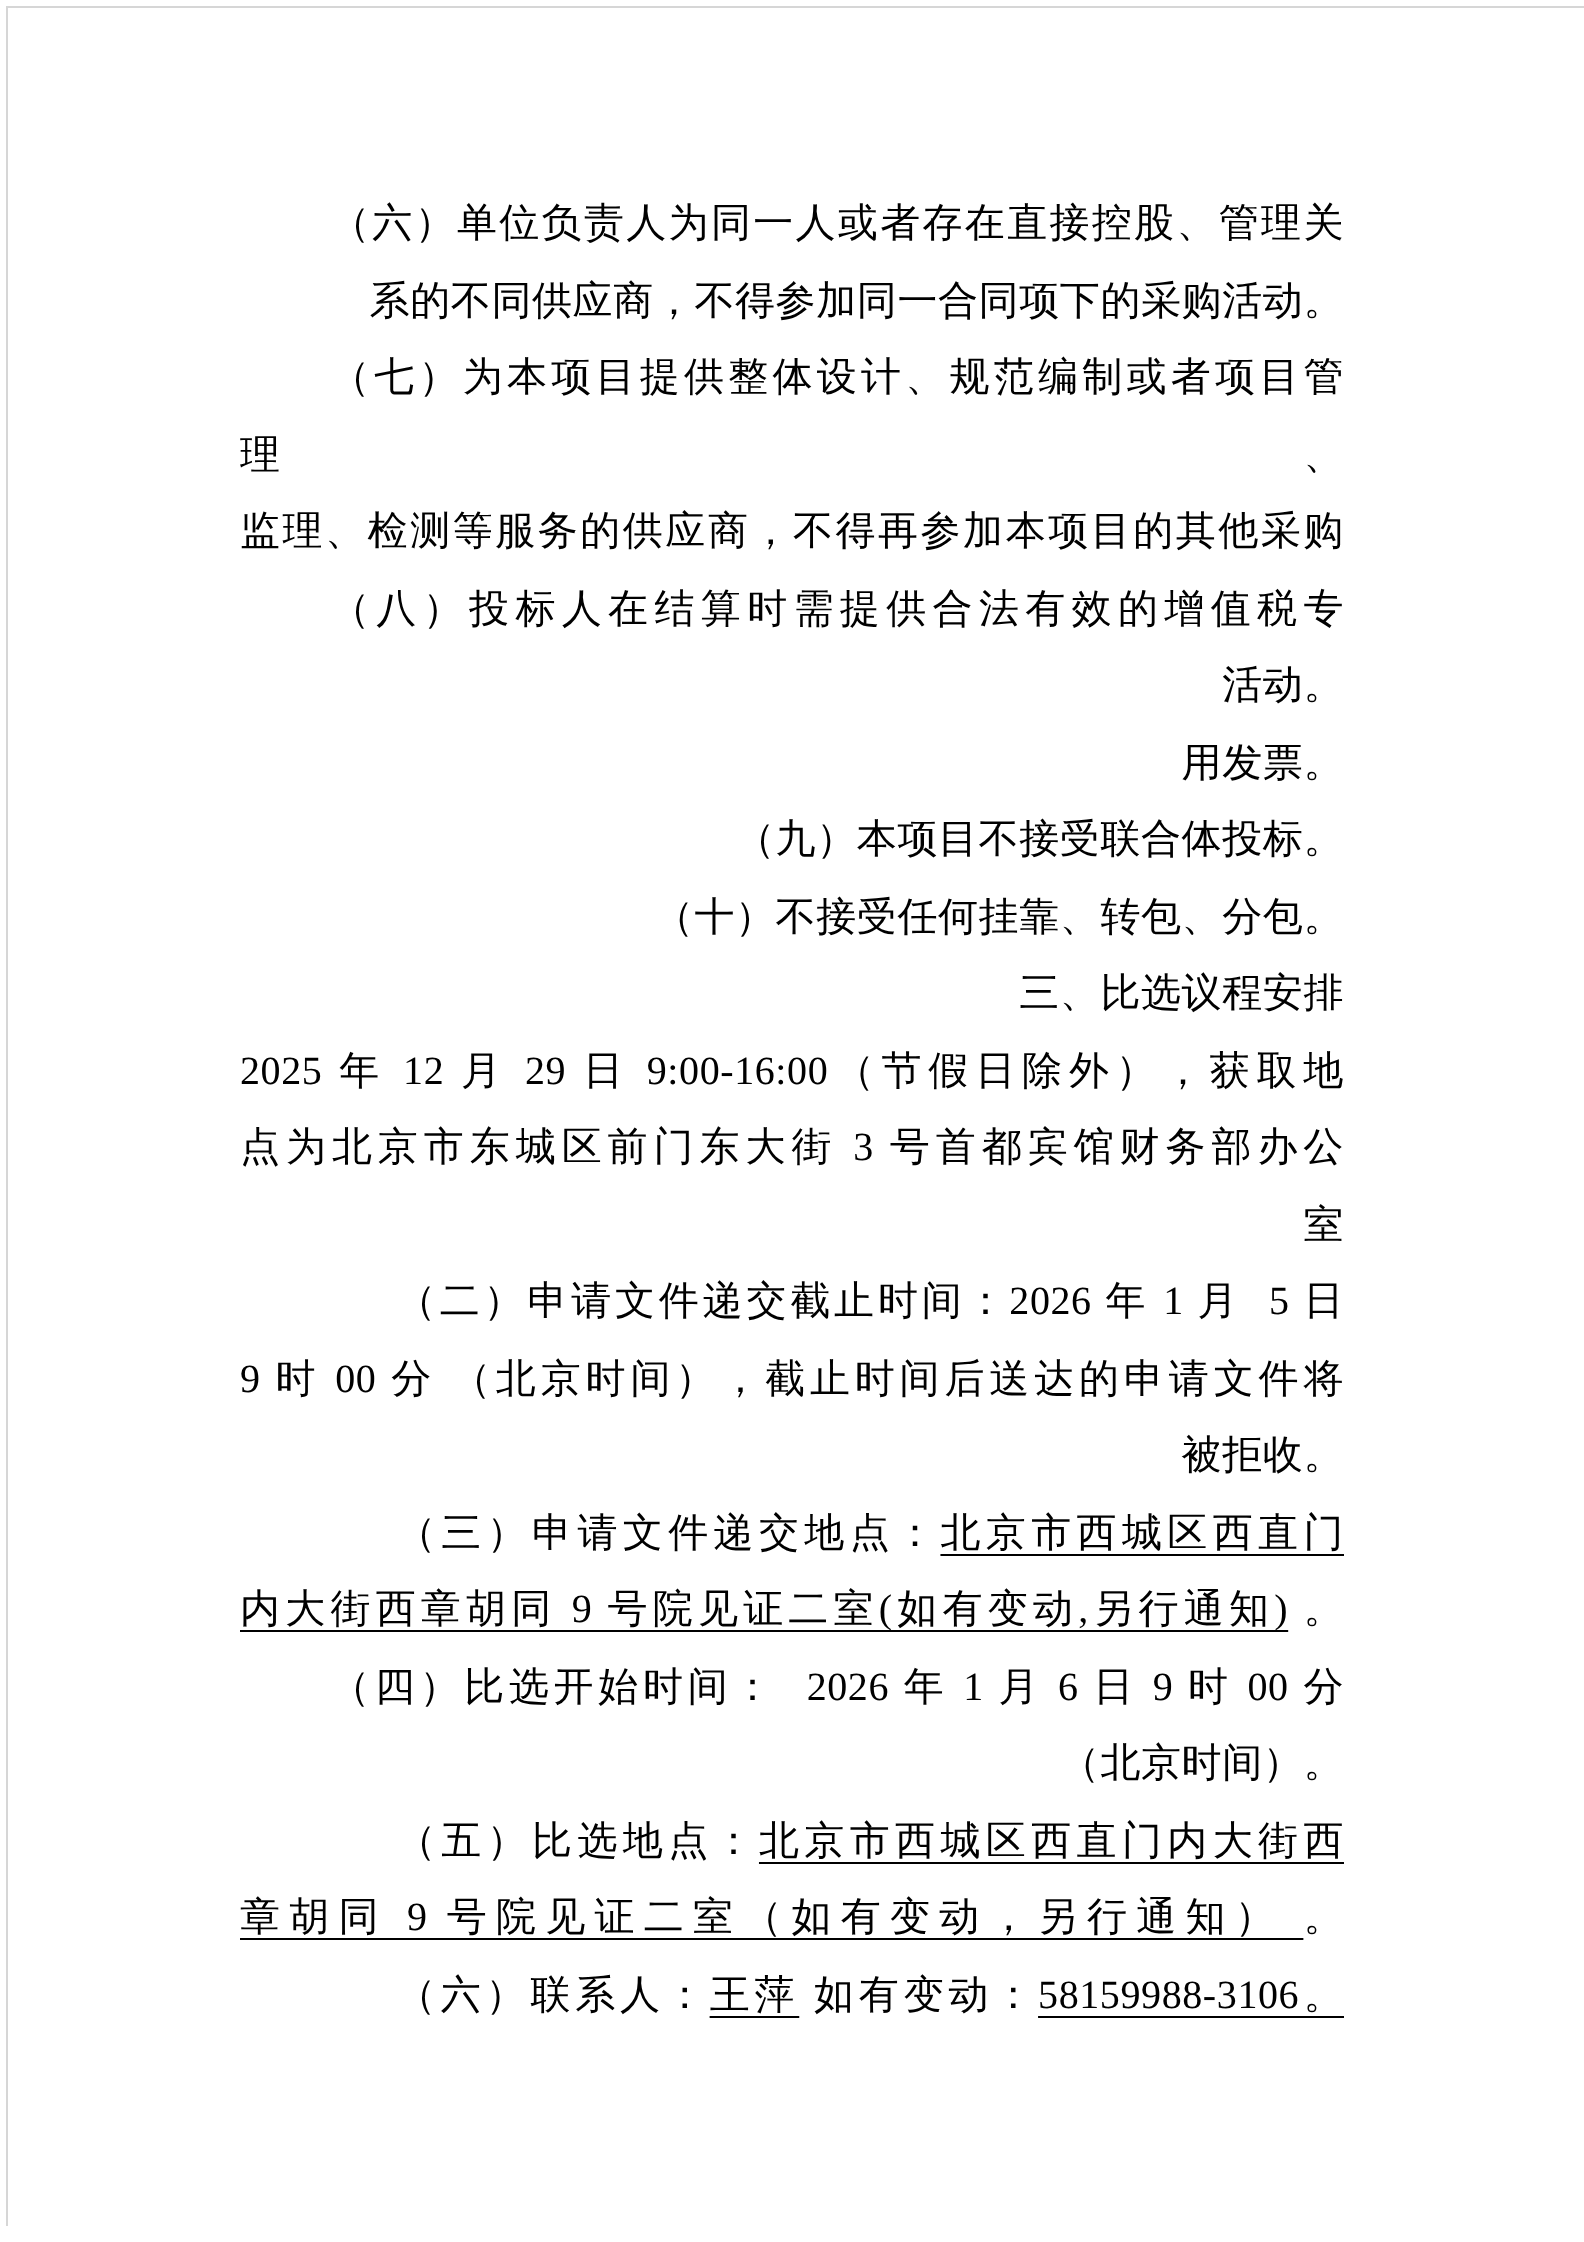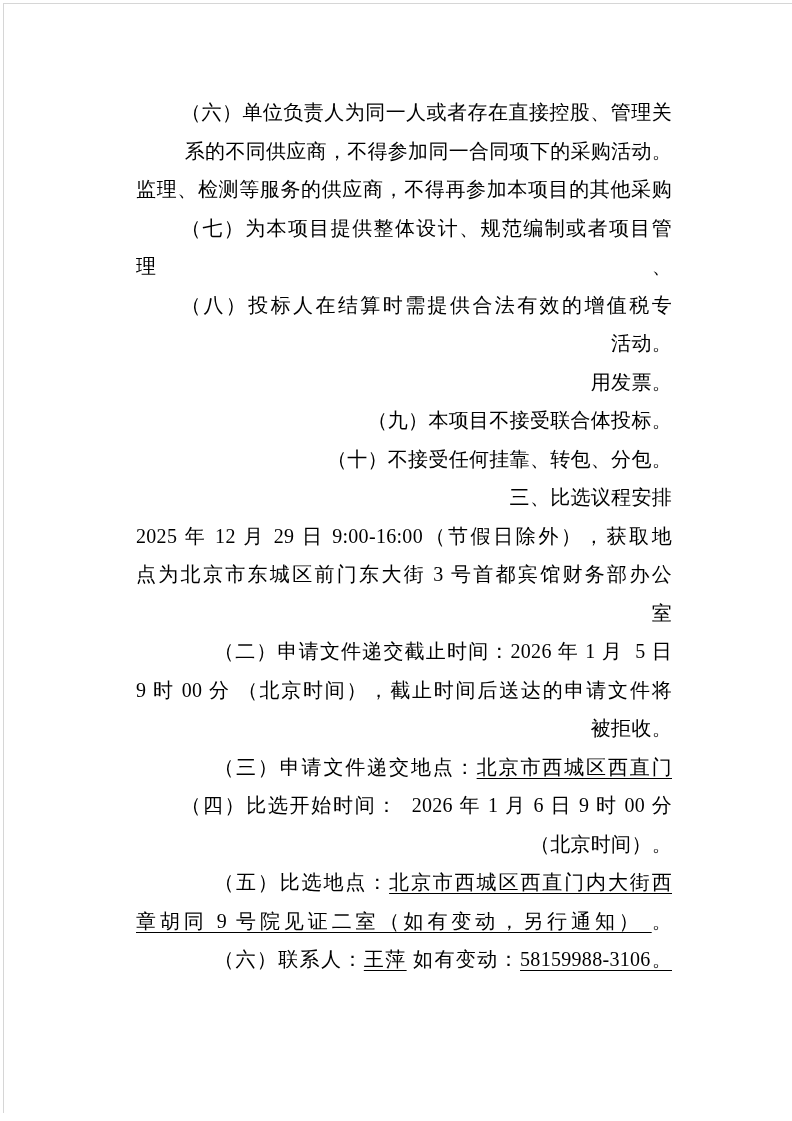--- a/index.html
+++ b/index.html
@@ -35,51 +35,51 @@
     color: #000000;
   }
   .line {
     white-space: pre-wrap;
     text-align: right;
     letter-spacing: 0.3px;
   }
   .line.justify {
     text-align: justify;
     text-align-last: justify;
-    margin-left: 16px;
   }
   .line.i2 { text-indent: 45px; }
   .line.i4 { text-indent: 78px; }
   .u {
     text-decoration: underline;
     text-decoration-thickness: 1px;
     text-underline-offset: 4px;
   }
 </style>
 </head>
 <body>
 
 <div class="page-edge"></div>
 
 <div class="doc" id="doc-body">
     <div class="line i2 justify"><span>（六）单位负责人为同一人或者存在直接控股、管理关</span></div>
     <div class="line"><span>系的不同供应商，不得参加同一合同项下的采购活动。</span></div>
+    <div class="line i2 justify"><span>（七）为本项目提供整体设计、规范编制或者项目管理、</span></div>
     <div class="line justify"><span>监理、检测等服务的供应商，不得再参加本项目的其他采购</span></div>
-    <div class="line i2 justify"><span>（七）为本项目提供整体设计、规范编制或者项目管理、</span></div>
     <div class="line i2 justify"><span>（八）投标人在结算时需提供合法有效的增值税专</span></div>
     <div class="line"><span>活动。</span></div>
     <div class="line"><span>用发票。</span></div>
     <div class="line i2"><span>（九）本项目不接受联合体投标。</span></div>
     <div class="line i2"><span>（十）不接受任何挂靠、转包、分包。</span></div>
     <div class="line i2"><span>三、比选议程安排</span></div>
     <div class="line justify"><span>2025 年 12 月 29 日 9:00-16:00（节假日除外），获取地</span></div>
     <div class="line justify"><span>点为北京市东城区前门东大街 3 号首都宾馆财务部办公</span></div>
     <div class="line"><span>室</span></div>
     <div class="line i4 justify"><span>（二）申请文件递交截止时间：2026 年 1 月  5 日</span></div>
     <div class="line justify"><span>9 时 00 分 （北京时间），截止时间后送达的申请文件将</span></div>
     <div class="line"><span>被拒收。</span></div>
     <div class="line i4 justify"><span>（三）申请文件递交地点：</span><span class="u">北京市西城区西直门</span></div>
+    <div class="line justify"><span class="u">内大街西章胡同 9 号院见证二室(如有变动,另行通知)</span><span> 。</span></div>
     <div class="line i2 justify"><span>（四）比选开始时间：  2026 年 1 月 6 日 9 时 00 分</span></div>
     <div class="line"><span>（北京时间）。</span></div>
     <div class="line i4 justify"><span>（五）比选地点：</span><span class="u">北京市西城区西直门内大街西</span></div>
     <div class="line justify"><span class="u">章胡同 9 号院见证二室（如有变动，另行通知） </span><span>。</span></div>
     <div class="line i4 justify"><span>（六）联系人：</span><span class="u">王萍</span><span> 如有变动：</span><span class="u">58159988-3106。</span></div>
   </div>
 
 </body></html>

